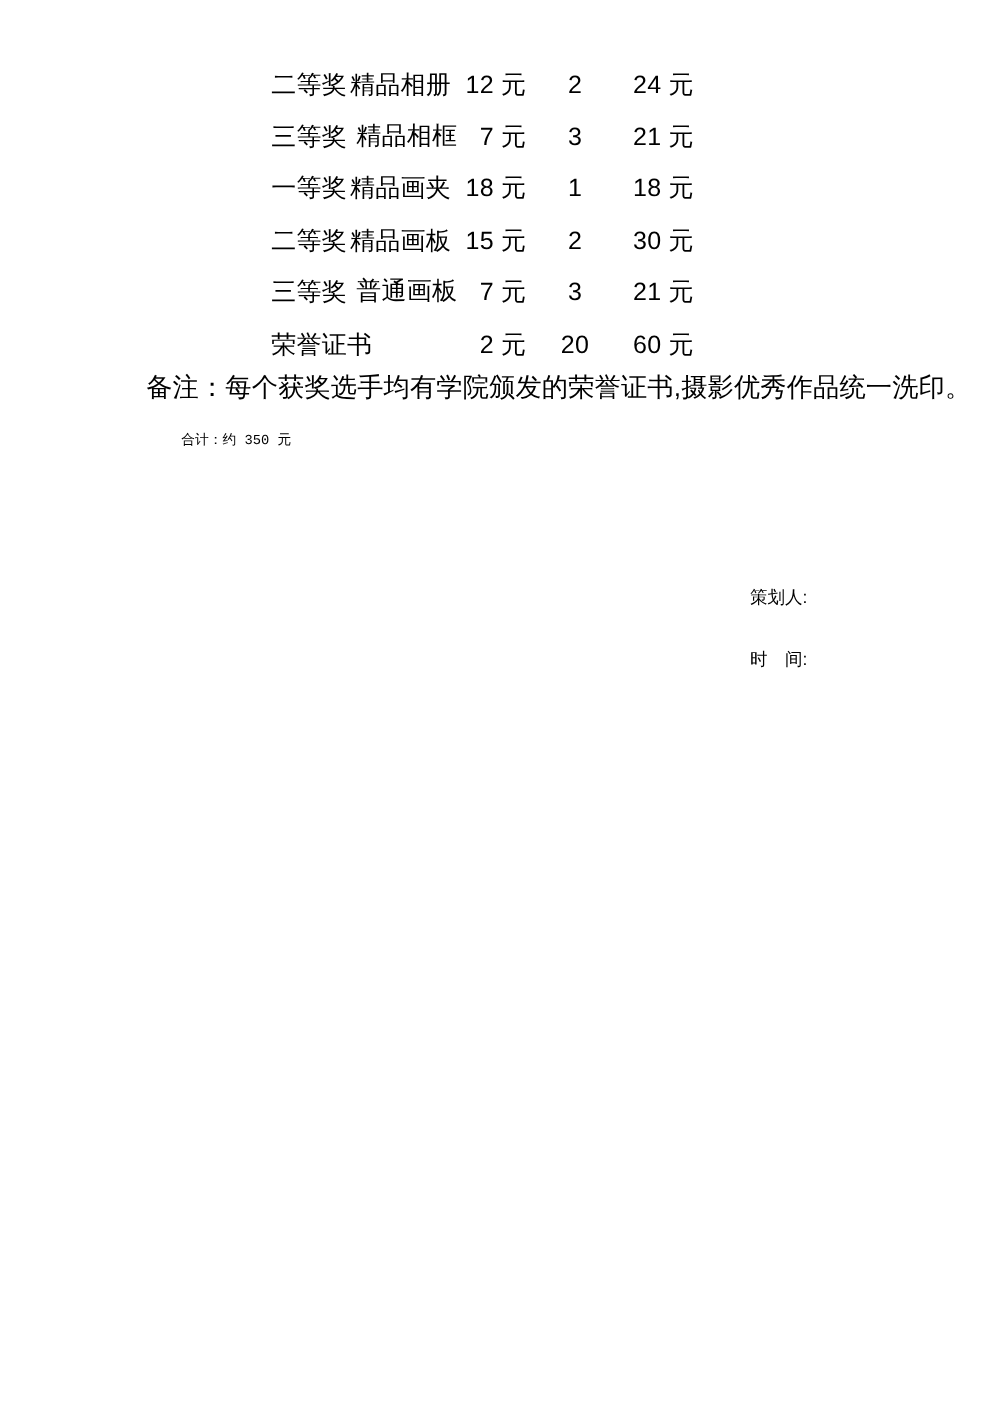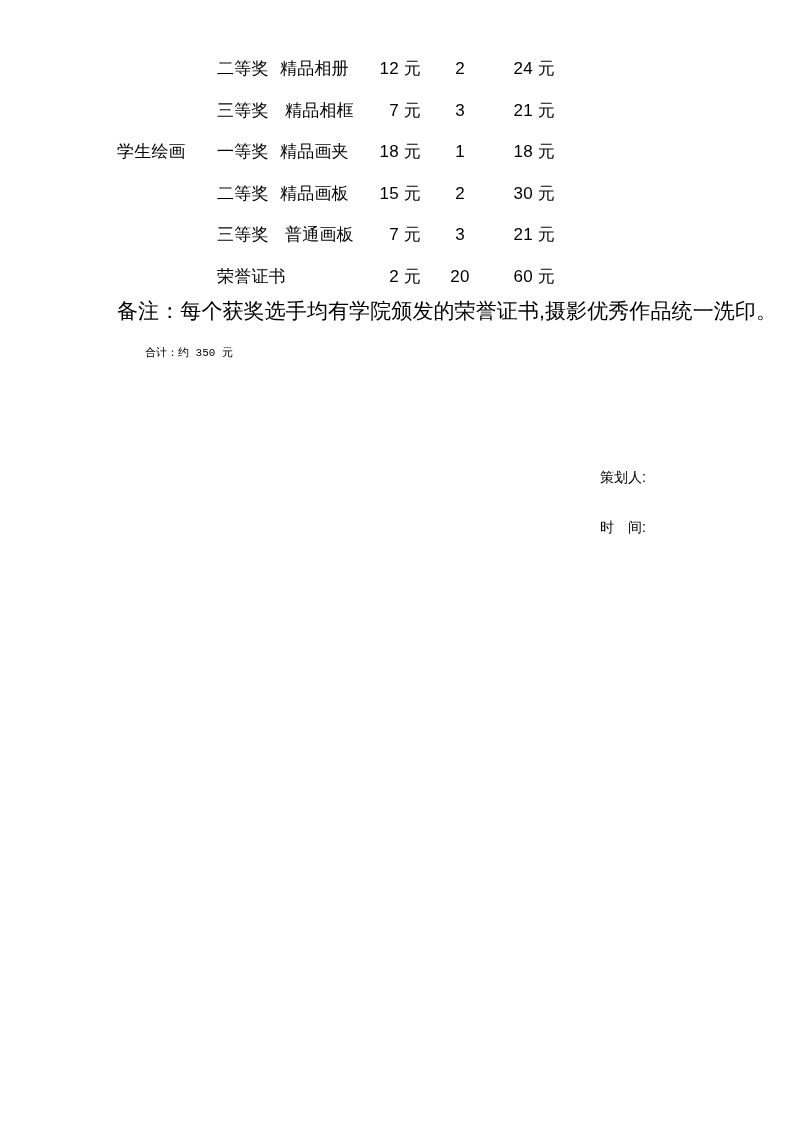--- a/index.html
+++ b/index.html
@@ -33,41 +33,42 @@
     height: 41.5px;
     font-size: 15.5px;
     line-height: 41.5px;
     white-space: nowrap;
   }
   .cell {
     position: absolute;
     top: 0;
     height: 41.5px;
     line-height: 41.5px;
-    font-size: 17px;
+    font-size: 20px;
     letter-spacing: 0.2px;
   }
   
   .col-category {
     left: 117px;
     width: 96px;
     text-align: left;
   }
   .col-prize {
     left: 217px;
     width: 60px;
     text-align: left;
   }
   .col-item {
     left: 280px;
     width: 92px;
     text-align: left;
   }
   .col-item.indent {
     left: 285px;
+    font-family: Liberation Mono, monospace;
   }
   .col-price {
     left: 350px;
     width: 71px;
     text-align: right;
   }
   .col-qty {
     left: 436px;
     width: 48px;
     text-align: center;
@@ -135,21 +136,20 @@
     <div class="prize-row">
       <span class="cell col-category"></span>
       <span class="cell col-prize">三等奖</span>
       <span class="cell col-item indent">精品相框</span>
       <span class="cell col-price">7 元</span>
       <span class="cell col-qty">3</span>
       <span class="cell col-total">21 元</span>
     </div>
 
     <div class="prize-row">
-      <span class="cell col-category">学生绘画</span>
       <span class="cell col-prize">一等奖</span>
       <span class="cell col-item">精品画夹</span>
       <span class="cell col-price">18 元</span>
       <span class="cell col-qty">1</span>
       <span class="cell col-total">18 元</span>
     </div>
 
     <div class="prize-row">
       <span class="cell col-category"></span>
       <span class="cell col-prize">二等奖</span>

